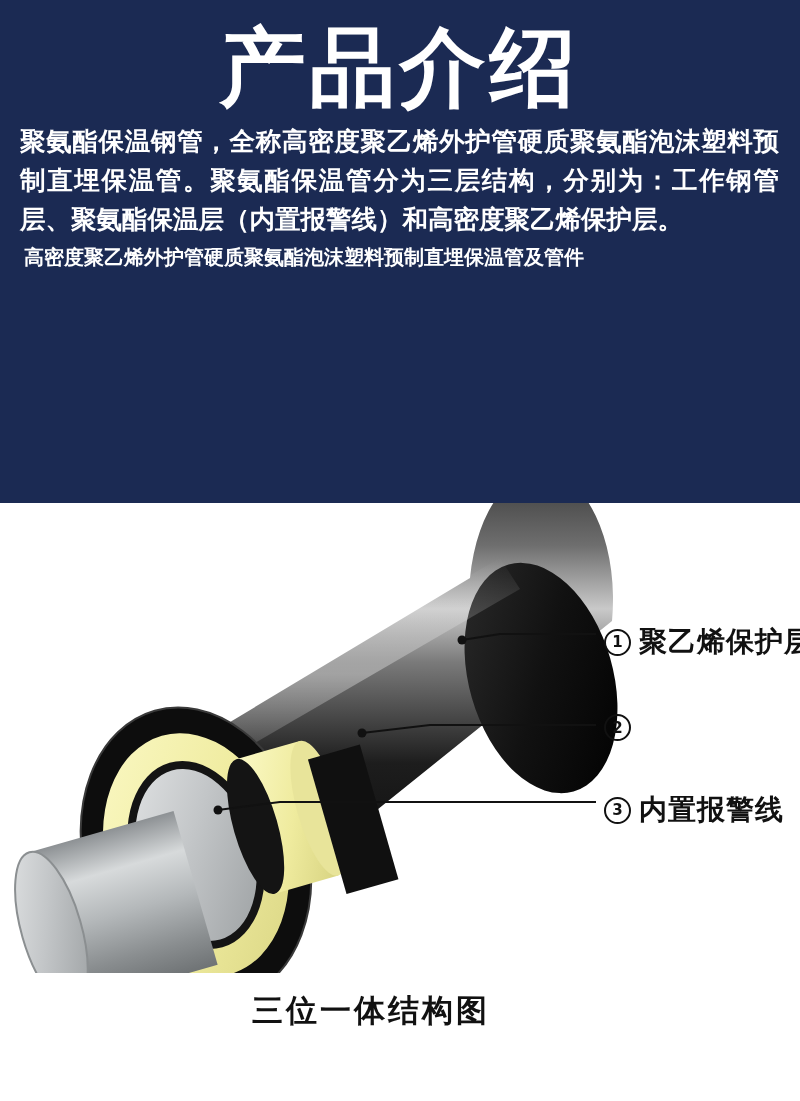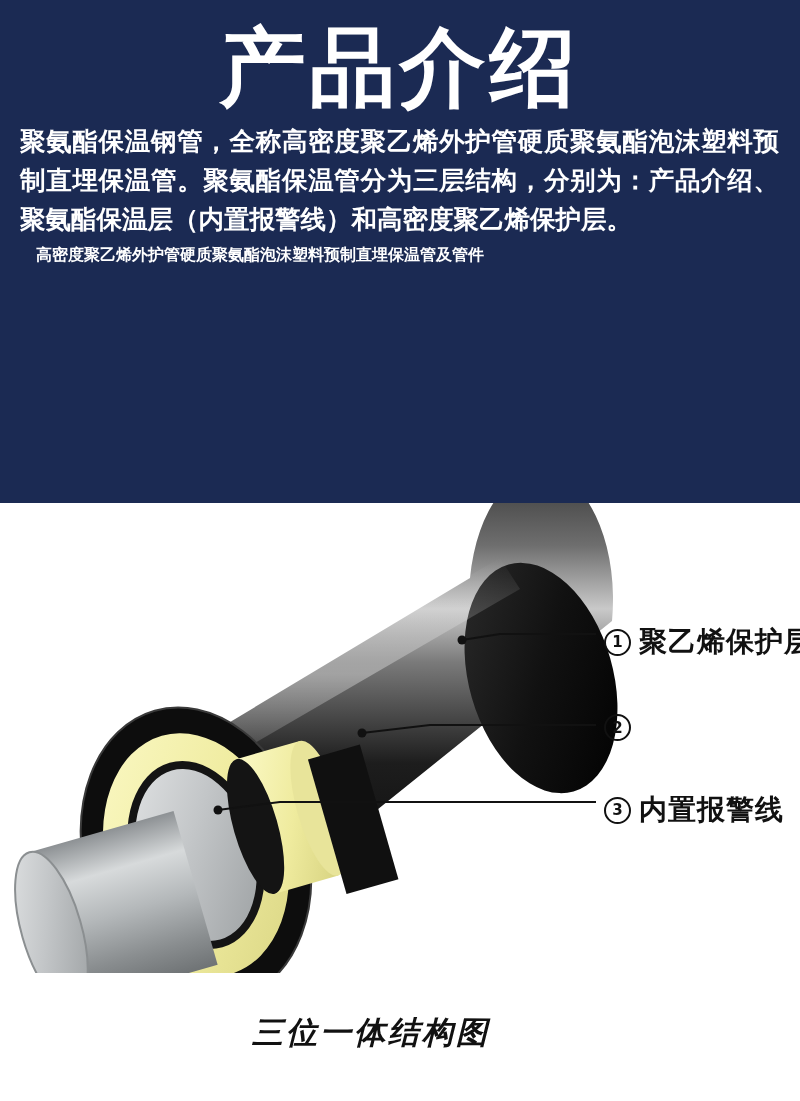--- a/index.html
+++ b/index.html
@@ -56,24 +56,24 @@
   .standard-line {
     color: #ffffff;
     font-size: 25.5px;
     font-weight: bold;
     margin: 8px 2px 0 2px;
     font-family: "DejaVu Sans", "Liberation Sans", sans-serif;
   }
 
   .standard-name {
     color: #ffffff;
-    font-size: 16px;
+    font-size: 20px;
     line-height: 1.45;
     font-weight: bold;
-    margin: 4px 2px 0 18px;
+    margin: 4px 2px 0 6px;
     font-family: "DejaVu Sans", "Liberation Sans", sans-serif;
   }
 
   
   .figure-area {
     position: absolute;
     left: 0;
     top: 503px;
     width: 800px;
     height: 598px;
@@ -84,29 +84,28 @@
     position: absolute;
     left: 0;
     top: 0;
     width: 800px;
     height: 470px;
   }
 
   .fig-caption {
     position: absolute;
     left: 0;
-    top: 509px;
+    top: 487px;
     width: 742px;
     text-align: center;
     font-size: 31px;
     font-weight: bold;
     color: #111111;
     letter-spacing: 3px;
     font-family: "DejaVu Sans", "Liberation Sans", sans-serif;
-    font-style: italic;
   }
 
   
   .callout {
     position: absolute;
     display: flex;
     align-items: center;
     gap: 8px;
     white-space: nowrap;
   }
@@ -136,21 +135,21 @@
 </style>
 </head>
 <body>
 
 <div id="page">
 
   <div class="top-panel">
 
     <div class="main-title">产品介绍</div>
 
-    <div class="body-text">聚氨酯保温钢管，全称高密度聚乙烯外护管硬质聚氨酯泡沫塑料预制直埋保温管。聚氨酯保温管分为三层结构，分别为：产品介绍、聚氨酯保温层（内置报警线）和高密度聚乙烯保护层。</div>
+    <div class="body-text">聚氨酯保温钢管，全称高密度聚乙烯外护管硬质聚氨酯泡沫塑料预制直埋保温管。聚氨酯保温管分为三层结构，分别为：工作钢管层、聚氨酯保温层（内置报警线）和高密度聚乙烯保护层。</div>
 
 
     <div class="standard-name">高密度聚乙烯外护管硬质聚氨酯泡沫塑料预制直埋保温管及管件</div>
   </div>
 
   <div class="figure-area">
 
     <div class="pipe-wrap">
       <svg width="800" height="470" viewBox="0 0 800 470" xmlns="http://www.w3.org/2000/svg">
         <defs>

